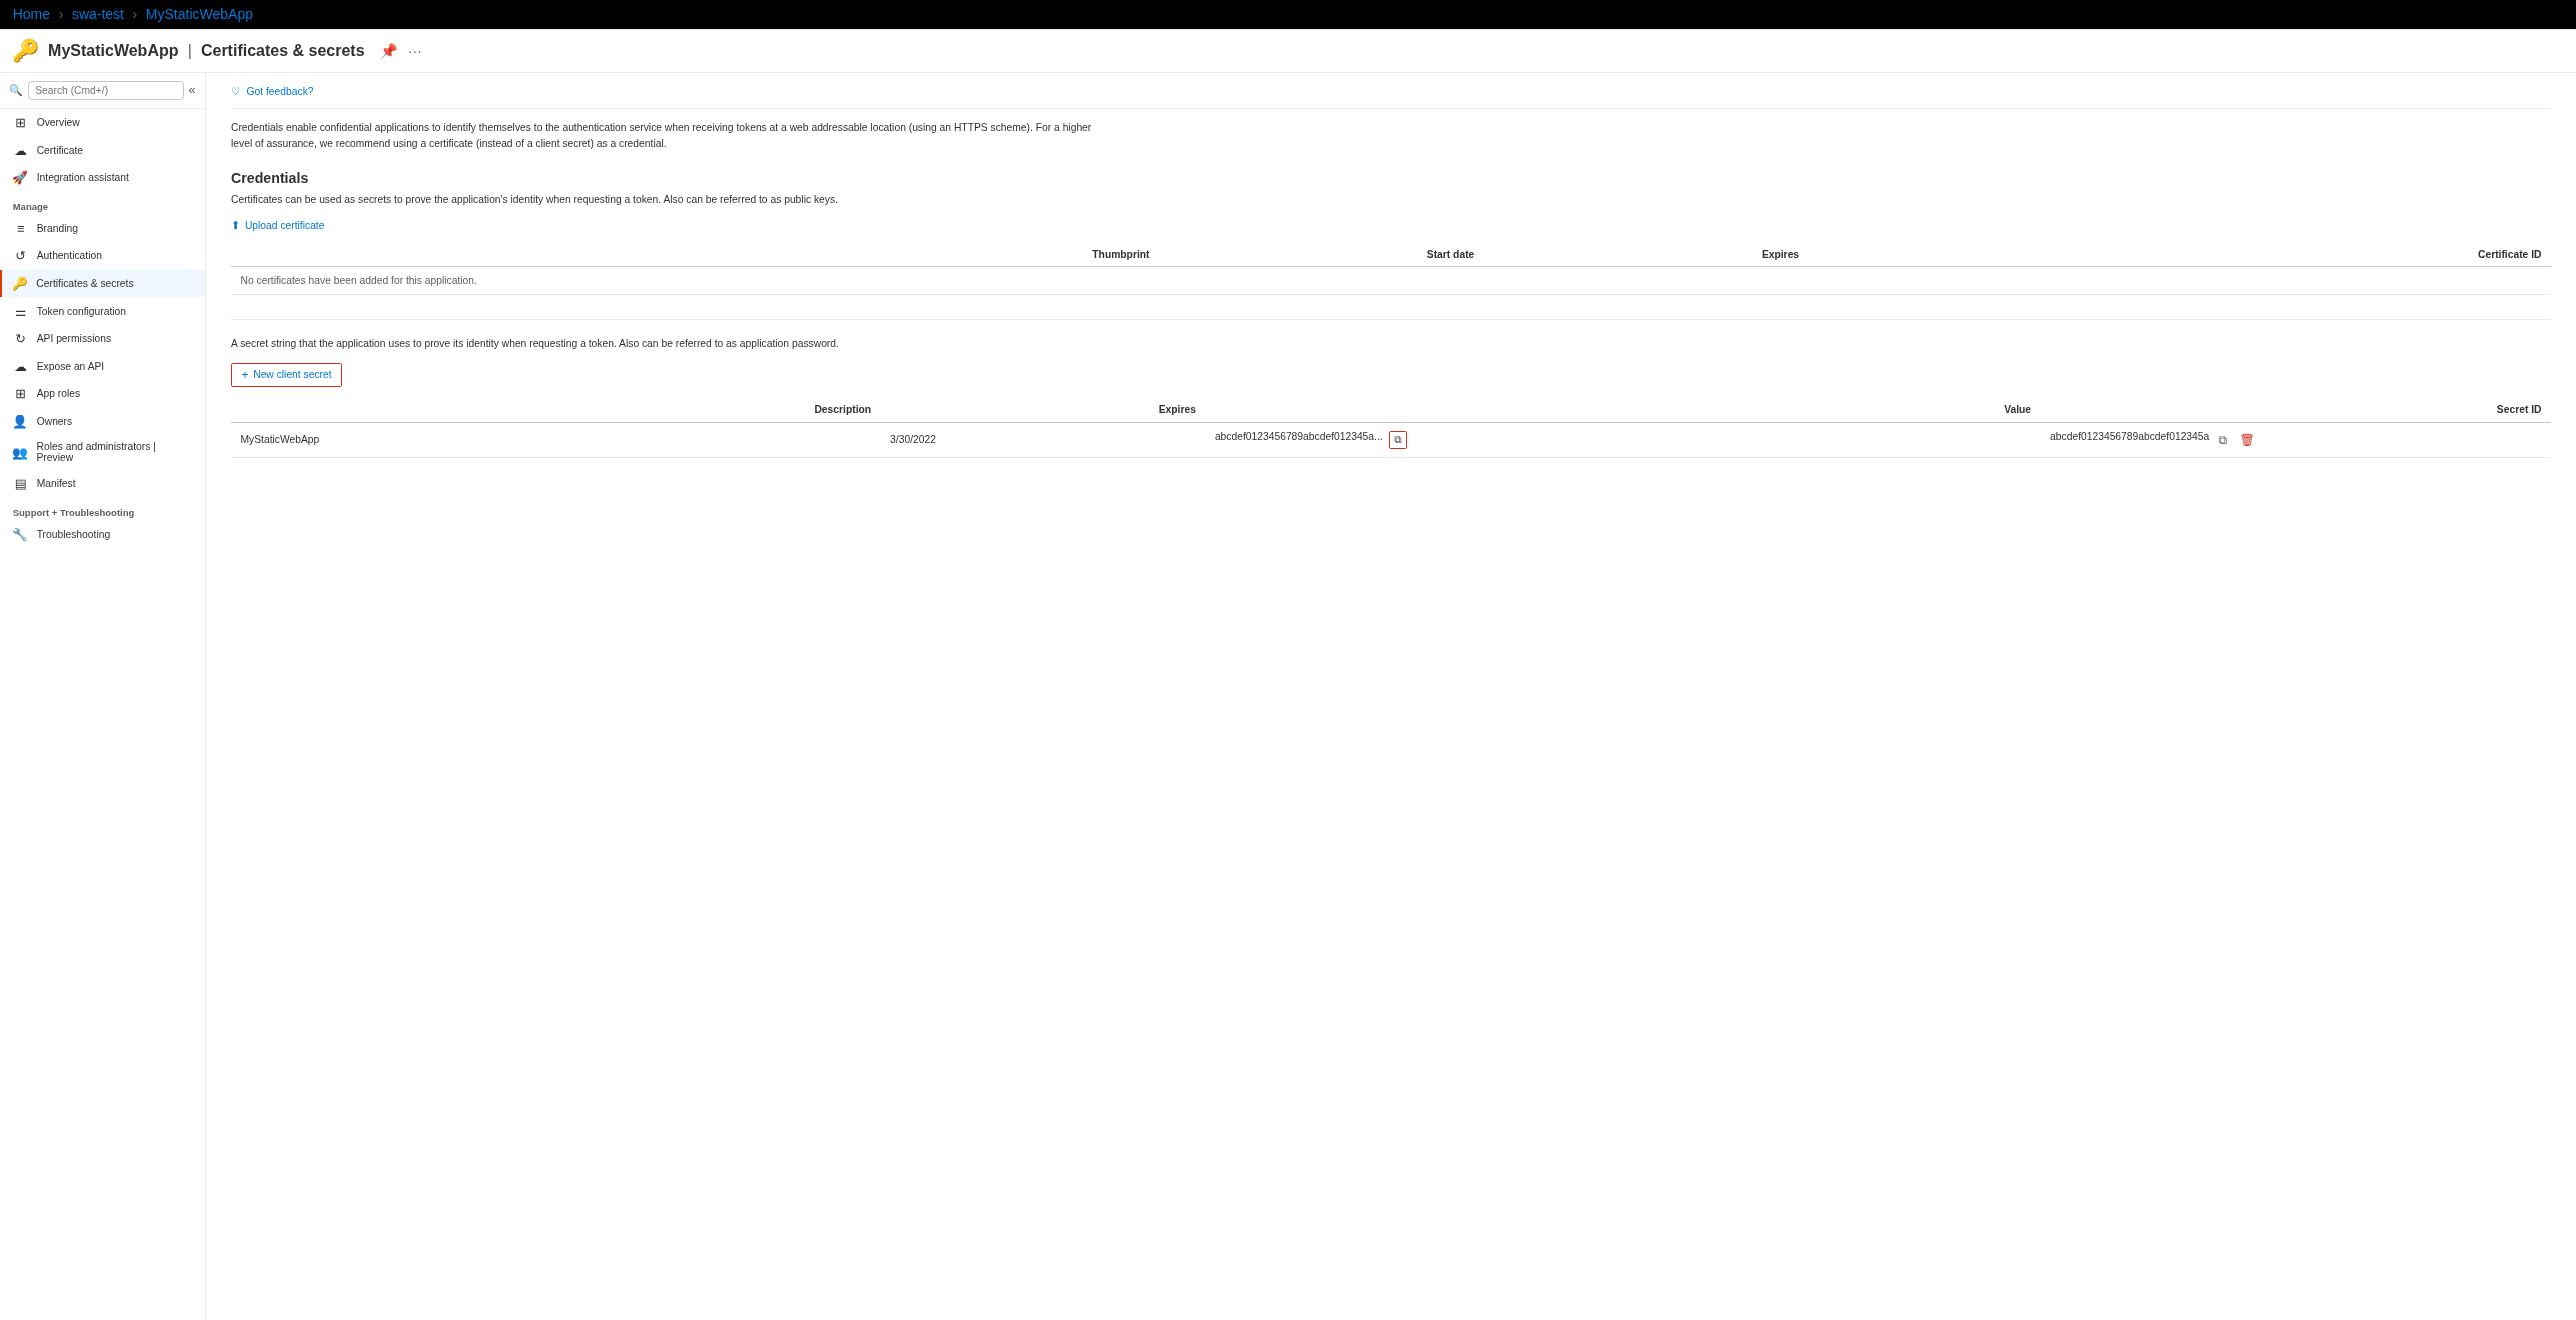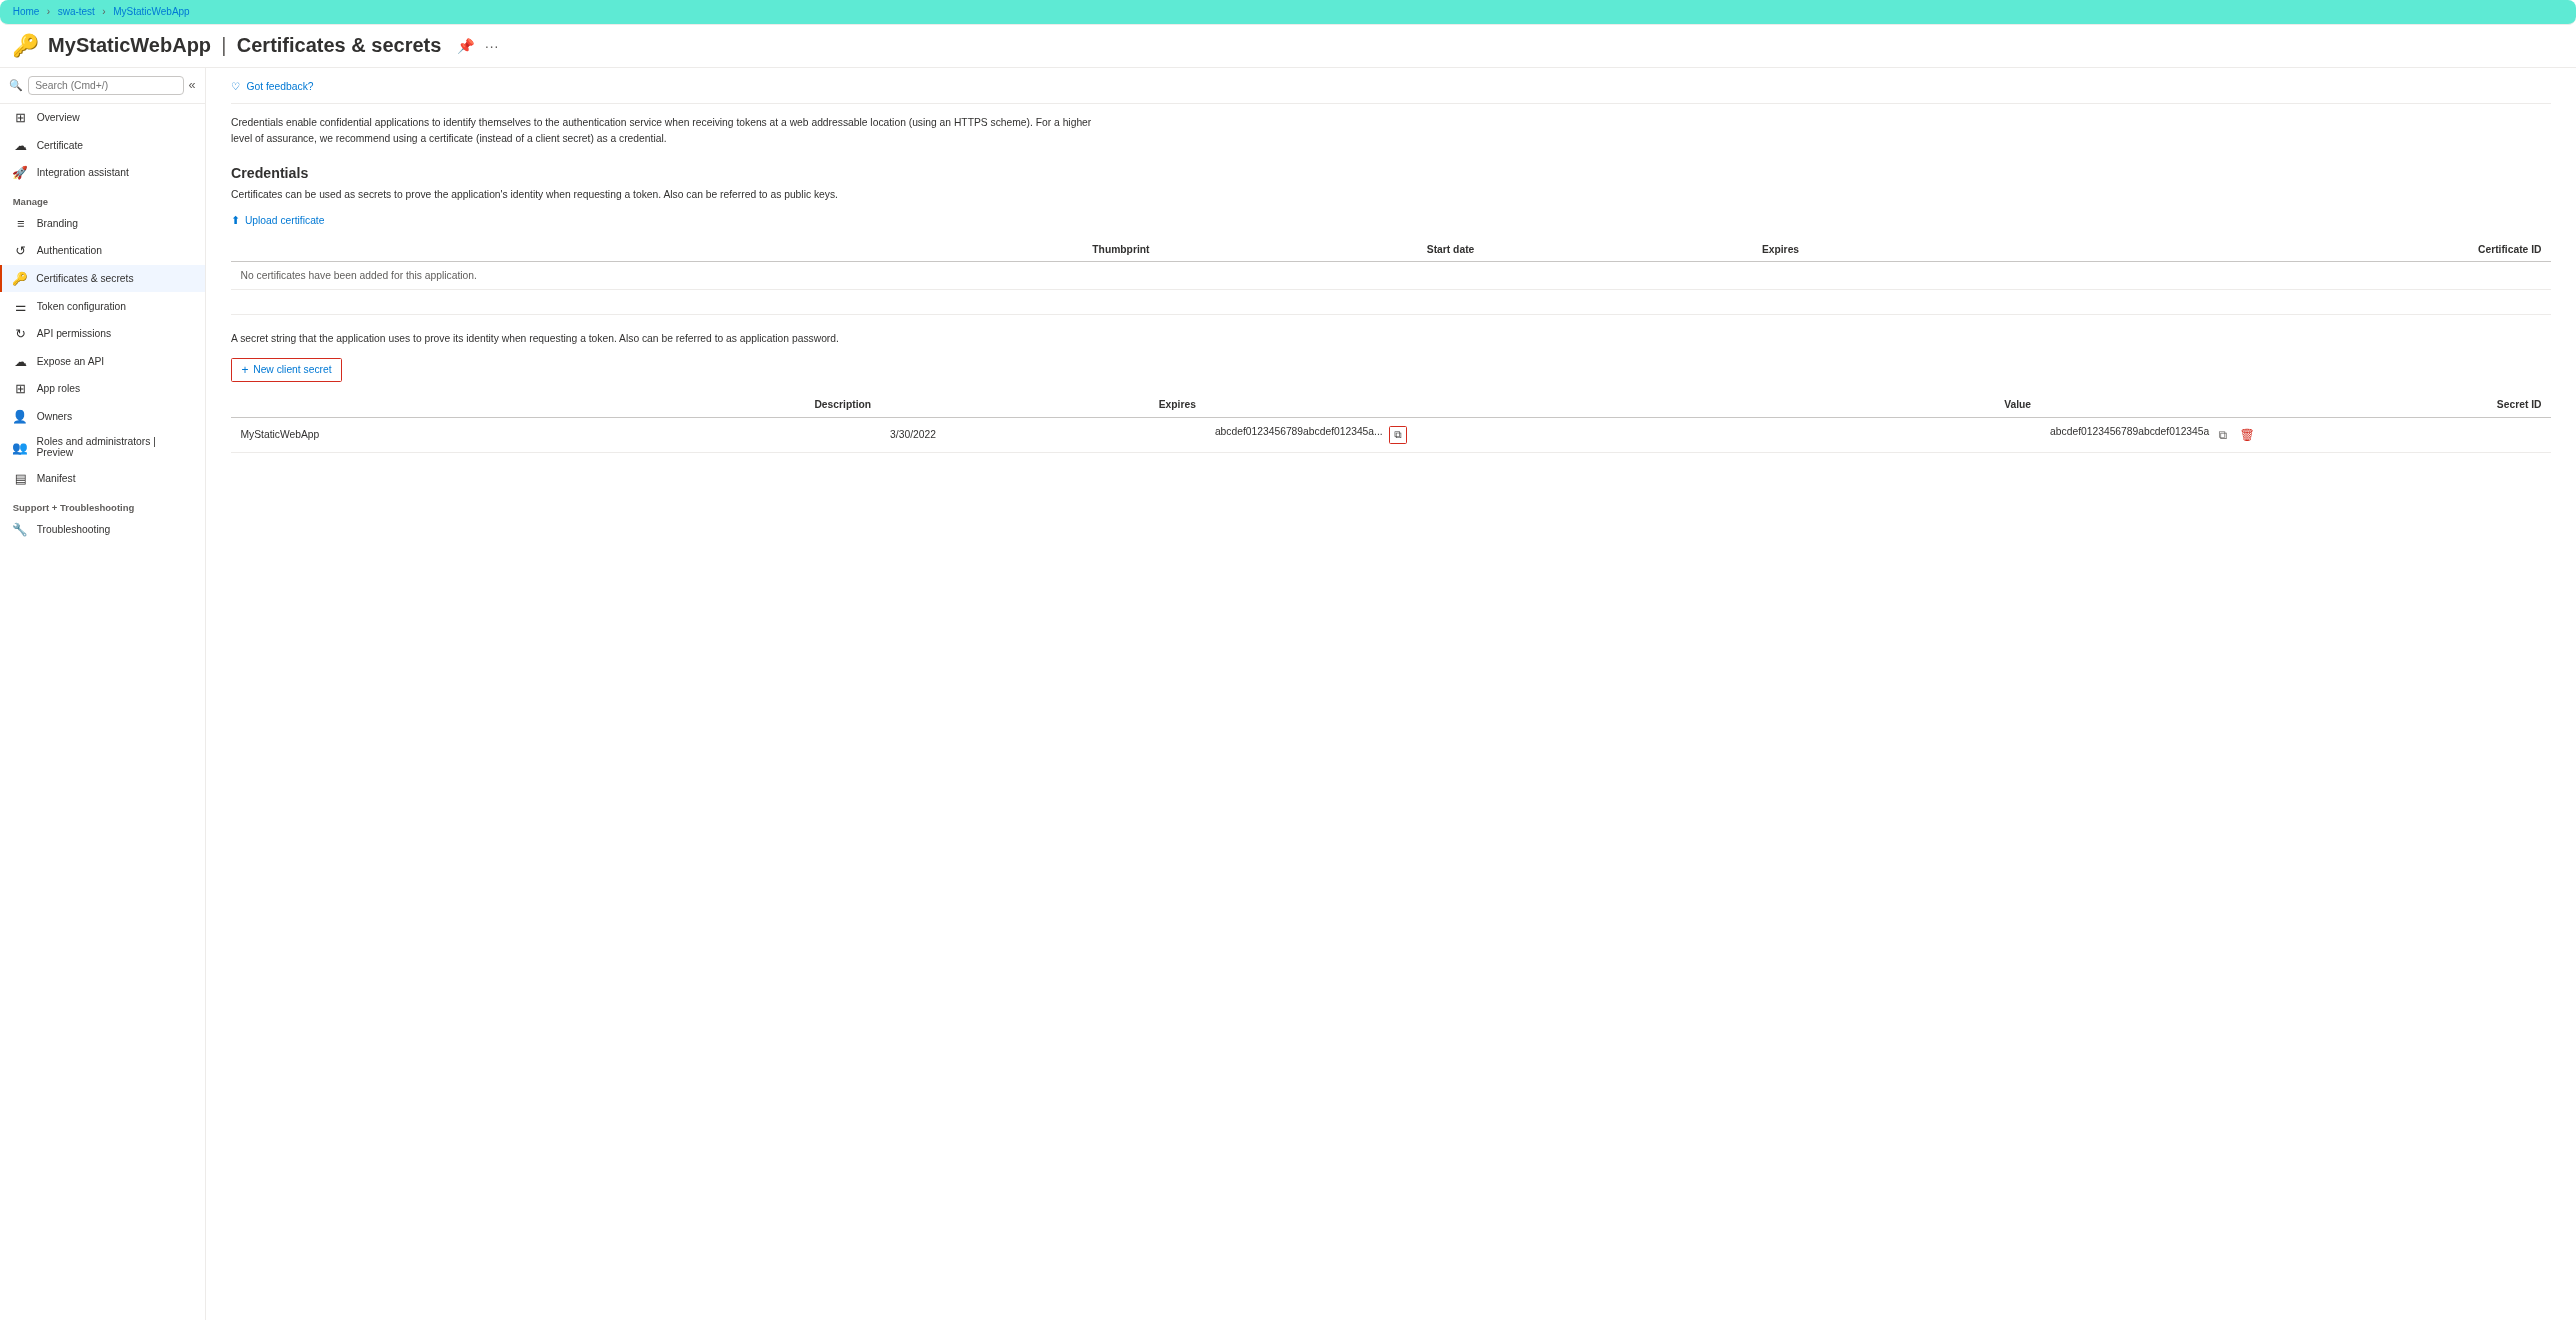--- a/index.html
+++ b/index.html
@@ -1,40 +1,39 @@
 <!DOCTYPE html>
 <html style="font-size:12.7px"><head>
   <meta charset="utf-8">
   <style>
     * { box-sizing: border-box; margin: 0; padding: 0; }
     body { font-family: 'Segoe UI', Arial, sans-serif; font-size: 11px; color: #323130; background: #fff; display: flex; flex-direction: column; height: 100vh; overflow: hidden; }
 
     
     .breadcrumb-bar {
       padding: 6.3px 12.7px;
-      font-size: 10px;
+      font-size: 14px;
       color: #0078d4;
       border-bottom: 0.8px solid #edebe9;
-      background: #5eead4;
-      border-radius: 8px;
+      background: #000000;
     }
     .breadcrumb-bar a { color: #0078d4; text-decoration: none; }
     .breadcrumb-bar span { color: #605e5c; margin: 0 4.7px; }
 
     
     .page-title-row {
       display: flex;
       align-items: center;
       padding: 8px 12.7px 8px 12.7px;
       background: #fff;
       border-bottom: 0.8px solid #edebe9;
       gap: 8px;
     }
     .page-title-icon { font-size: 22px; }
-    .page-title-text { font-size: 20px; font-weight: 600; color: #323130; }
+    .page-title-text { font-size: 16px; font-weight: 600; color: #323130; }
     .page-title-divider { color: #605e5c; font-weight: 300; margin: 0 4.7px; }
     .page-title-actions { display: flex; align-items: center; gap: 9.5px; margin-left: 8px; }
     .pin-icon, .ellipsis-icon { color: #605e5c; font-size: 14.2px; cursor: pointer; }
 
     
     .main-layout { display: flex; flex: 1; overflow: hidden; }
 
     
     .sidebar {
       width: 206px;

